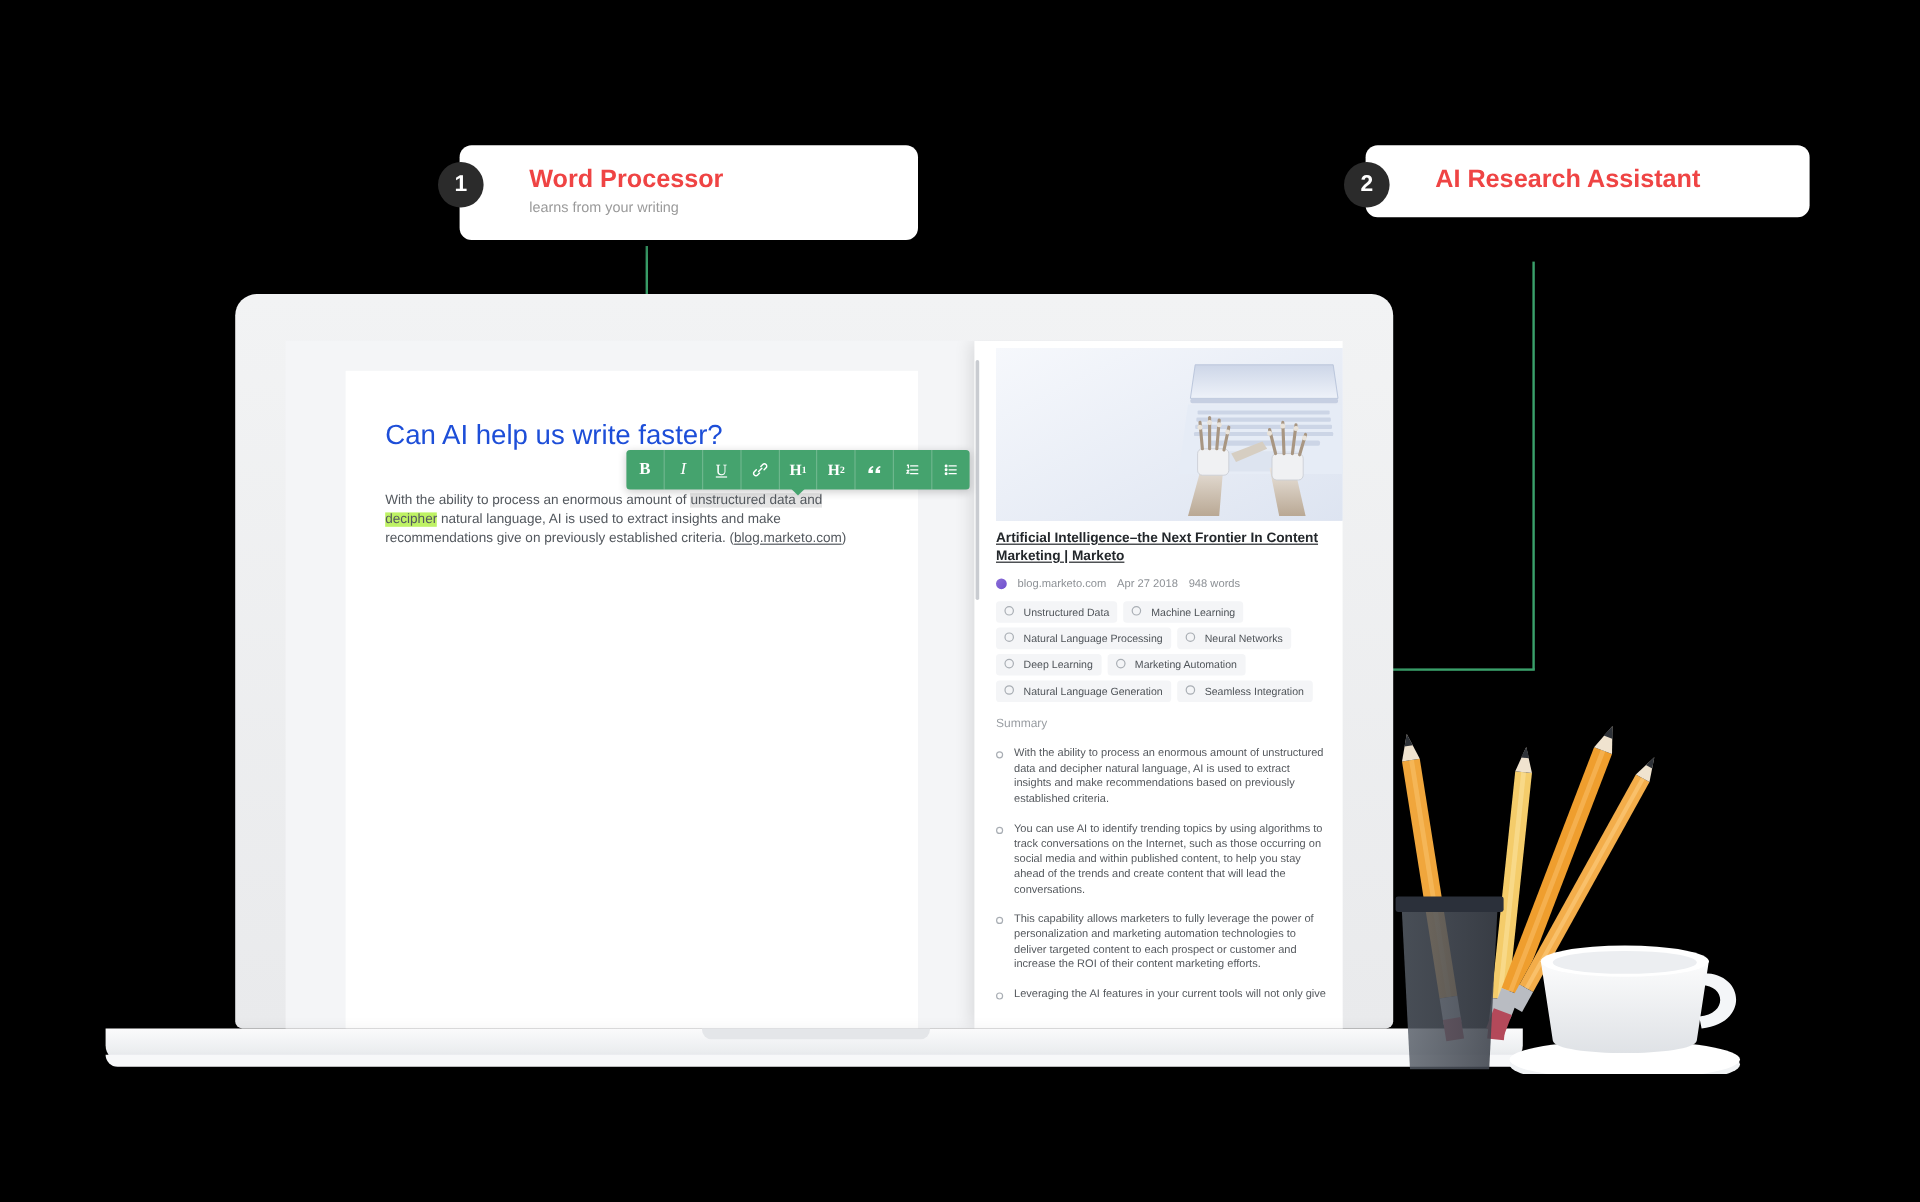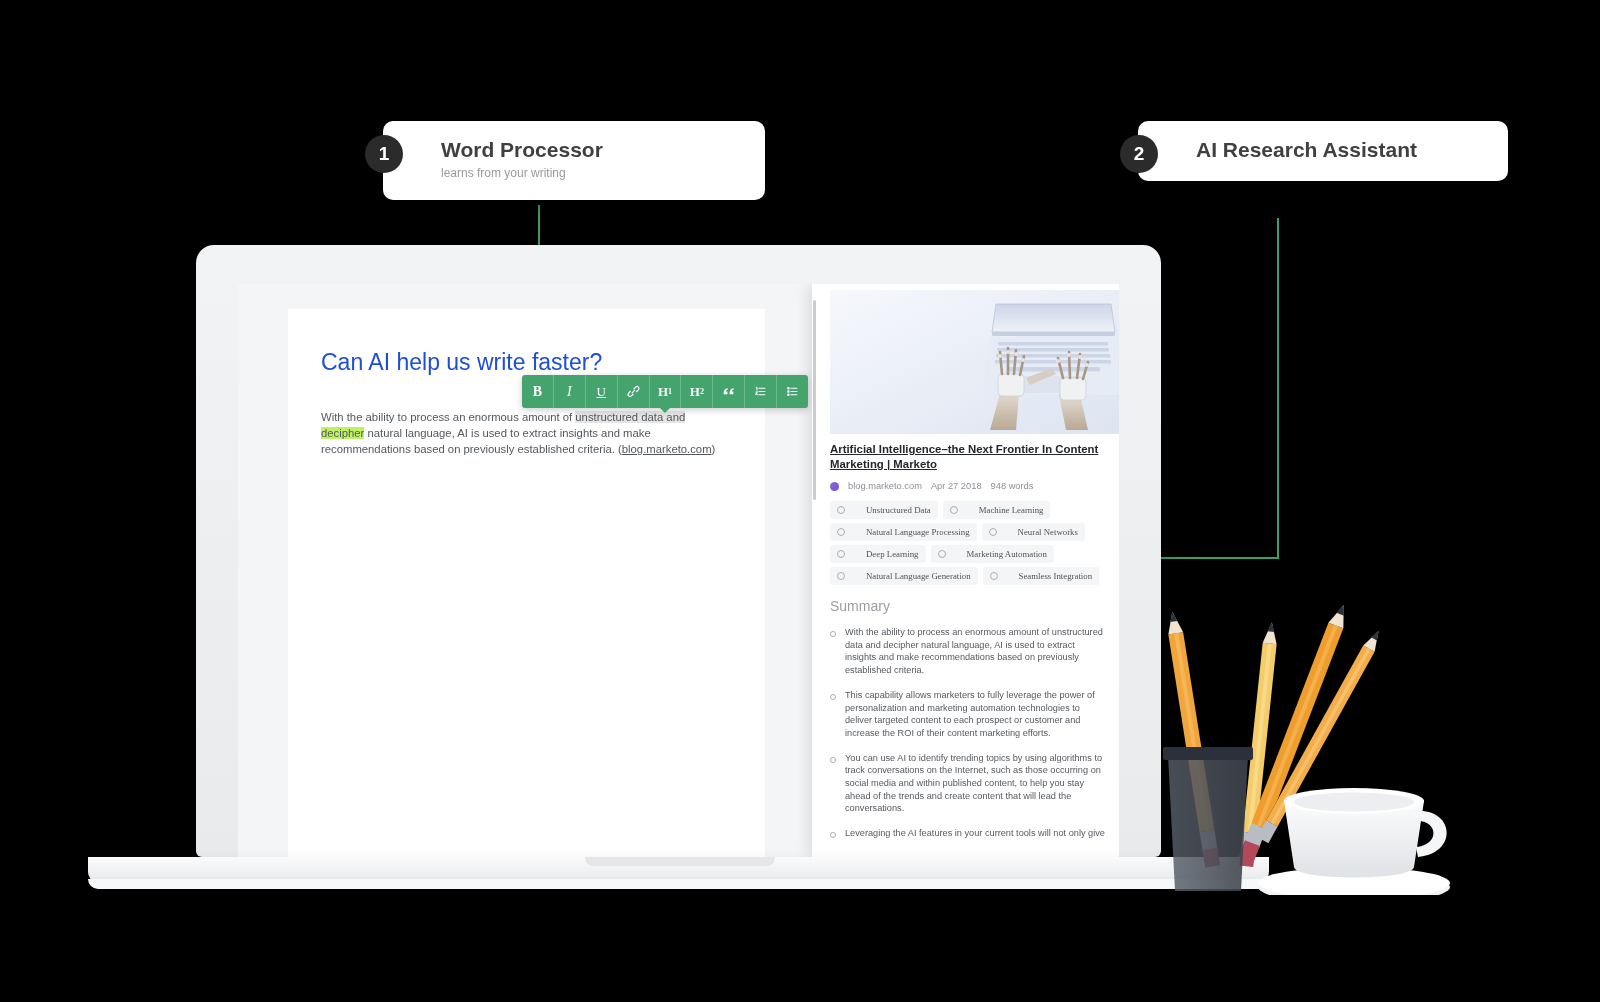--- a/index.html
+++ b/index.html
@@ -7,21 +7,21 @@
        font-family:"Liberation Sans","DejaVu Sans",sans-serif;}
 
   .stage{position:absolute;inset:0;}
 
   
   .callout{position:absolute;background:#fff;border-radius:10px;
            box-shadow:0 6px 22px rgba(0,0,0,.28);padding:16px 22px 18px 58px;}
   .callout .badge{position:absolute;left:-18px;top:14px;width:38px;height:38px;
            border-radius:50%;background:#2b2b2b;color:#fff;font-size:19px;font-weight:bold;
            display:flex;align-items:center;justify-content:center;}
-  .callout .c-title{font-size:21px;font-weight:bold;color:#404040;line-height:1.25;}
+  .callout .c-title{font-size:21px;font-weight:bold;color:#ef4444;line-height:1.25;}
   .callout .c-sub{font-size:12px;color:#9a9a9a;line-height:1.3;margin-top:3px;}
 
   #callout1{left:383px;top:121px;width:302px;}
   #callout2{left:1138px;top:121px;width:290px;}
 
   .connector{position:absolute;background:#3aa06a;}
   .dot{position:absolute;width:16px;height:16px;border-radius:50%;background:#3aa06a;}
 
   
   .laptop-lid{position:absolute;left:196px;top:245px;width:965px;height:612px;
@@ -67,24 +67,24 @@
   .card-scrollbar{position:absolute;left:813px;top:300px;width:3px;height:200px;
         background:#c9ccd1;border-radius:2px;}
   .hero{position:absolute;left:18px;top:6px;width:289px;height:144px;overflow:hidden;
         background:linear-gradient(160deg,#f2f4f9 0%,#e3e8f3 60%,#dde3f0 100%);}
   .card-inner{position:absolute;left:18px;top:158px;width:275px;}
   .art-title{font-size:11.4px;font-weight:bold;color:#23272b;line-height:15px;text-decoration:underline;}
   .meta{display:flex;align-items:center;gap:9px;margin-top:9px;font-size:9.3px;color:#8d9196;}
   .favicon{width:9px;height:9px;border-radius:50%;
      background:linear-gradient(135deg,#8b6ed6 0%,#6f4fcf 100%);flex:0 0 auto;}
   .chips{margin-top:10px;display:flex;flex-wrap:wrap;gap:4px 5px;}
-  .chip{display:flex;align-items:center;gap:21px;background:#f4f5f7;border-radius:3px;
-        padding:4px 7px;font-size:8.8px;color:#4e5358;cursor:pointer;font-family:Liberation Serif, serif;}
+  .chip{display:flex;gap:8px;background:#f4f5f7;border-radius:3px;
+        padding:4px 7px;font-size:8.8px;color:#4e5358;cursor:pointer;}
   .chip .ring{width:6px;height:6px;border-radius:50%;border:1px solid #a9aeb4;flex:0 0 auto;}
-  .sum-label{margin-top:13px;font-size:14px;color:#9a9ea3;}
+  .sum-label{margin-top:13px;font-size:10px;color:#9a9ea3;}
   .bullet{display:flex;gap:9px;margin-top:12px;}
   .bullet .bd{width:4px;height:4px;border-radius:50%;border:1px solid #a9aeb4;
         flex:0 0 auto;margin-top:5px;}
   .bullet p{margin:0;font-size:9.2px;line-height:12.7px;color:#55595e;}
 
   
   .desk{position:absolute;left:1130px;top:595px;width:340px;height:300px;}
 </style>
 </head>
 <body>
@@ -97,21 +97,21 @@
   <div class="connector" style="left:1277px;top:218px;width:2px;height:340px;"></div>
   <div class="connector" style="left:1115px;top:557px;width:164px;height:2px;"></div>
   <div class="dot" style="left:1108px;top:550px;"></div>
 
   <div class="laptop-lid"></div>
   <div class="laptop-screen">
 
     <div class="doc-page" style="left:50px;top:25px;">
       <div class="doc-title">Can AI help us write faster?</div>
       <div class="doc-body">
-        <span>With the ability to process an enormous amount of </span><span class="hl-soft">unstructured data and </span><span class="hl-strong">decipher</span><span> natural language, AI is used to extract insights and make recommendations based on previously established criteria. (</span><span class="doc-link">blog.marketo.com</span><span>)</span>
+        <span>With the ability to process an enormous amount of </span><span class="hl-soft">unstructured data and </span><span class="hl-strong">decipher</span><span> natural language, AI is used to extract insights and make recommendations give on previously established criteria. (</span><span class="doc-link">blog.marketo.com</span><span>)</span>
       </div>
     </div>
 
     <div class="card" style="left:574px;top:0px;">
       <div class="hero">
         <svg width="289" height="144" viewBox="0 0 289 144">
           <defs>
             <linearGradient id="bg" x1="0" y1="0" x2="1" y2="1">
               <stop offset="0" stop-color="#f6f8fc"></stop>
                 <stop offset="1" stop-color="#dde4f1"></stop>
@@ -225,25 +225,25 @@
         </div>
 
         <div class="sum-label">Summary</div>
 
         <div class="bullet">
           <span class="bd"></span>
           <p>With the ability to process an enormous amount of unstructured data and decipher natural language, AI is used to extract insights and make recommendations based on previously established criteria.</p>
         </div>
         <div class="bullet">
           <span class="bd"></span>
-          <p>This capability allows marketers to fully leverage the power of personalization and marketing automation technologies to deliver targeted content to each prospect or customer and increase the ROI of their content marketing efforts.</p>
+          <p>You can use AI to identify trending topics by using algorithms to track conversations on the Internet, such as those occurring on social media and within published content, to help you stay ahead of the trends and create content that will lead the conversations.</p>
         </div>
         <div class="bullet">
           <span class="bd"></span>
-          <p>You can use AI to identify trending topics by using algorithms to track conversations on the Internet, such as those occurring on social media and within published content, to help you stay ahead of the trends and create content that will lead the conversations.</p>
+          <p>This capability allows marketers to fully leverage the power of personalization and marketing automation technologies to deliver targeted content to each prospect or customer and increase the ROI of their content marketing efforts.</p>
         </div>
         <div class="bullet">
           <span class="bd"></span>
           <p>Leveraging the AI features in your current tools will not only give</p>
         </div>
       </div>
     </div>
 
     <div class="card-scrollbar" style="left:575px;top:16px;"></div>
   </div>

